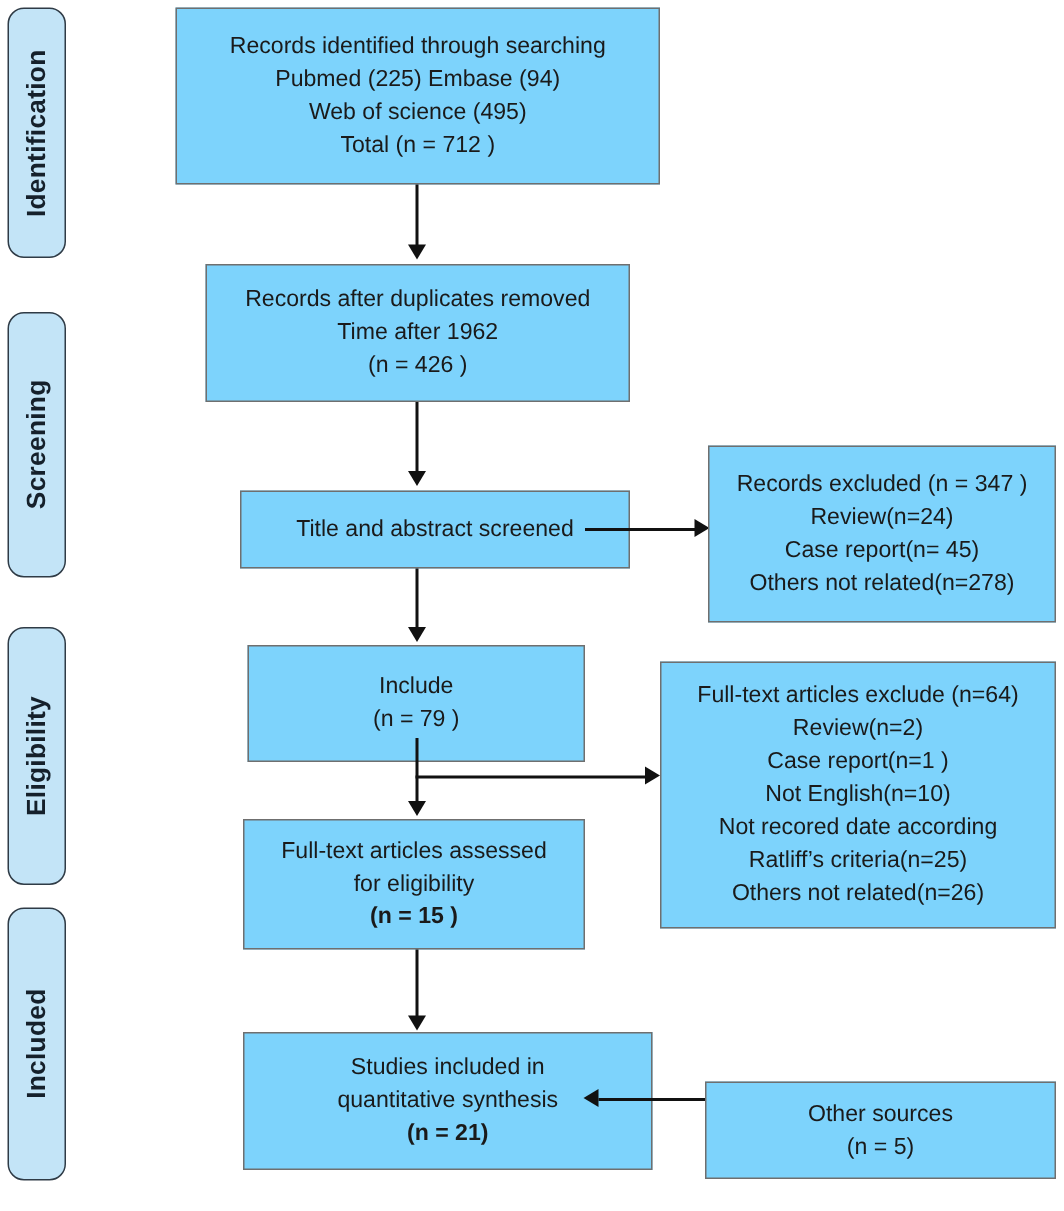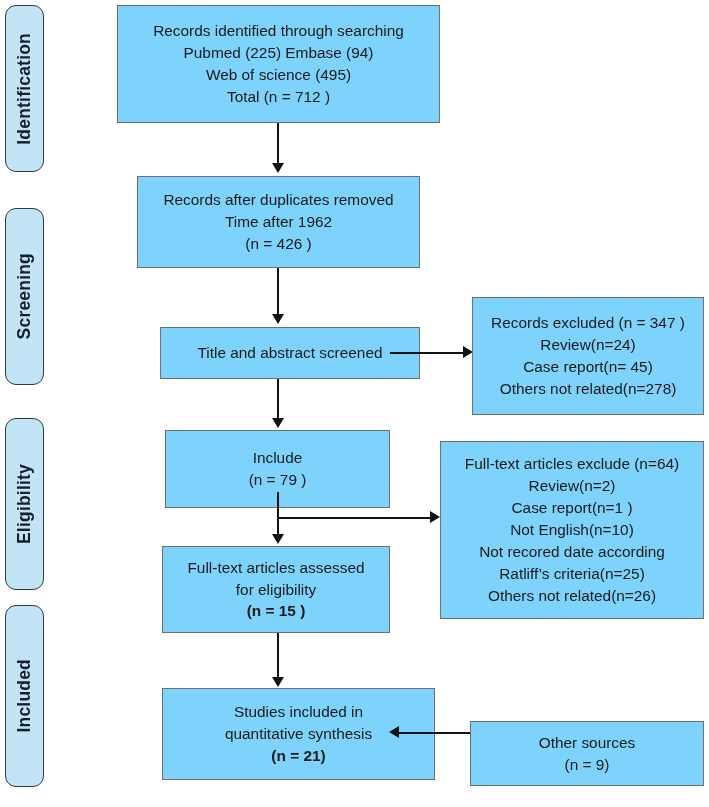--- a/index.html
+++ b/index.html
@@ -183,16 +183,16 @@
     <div class="line">Studies included in</div>
     <div class="line">quantitative synthesis</div>
     <div class="line bold">(n = 21)</div>
   </div>
 
   <div class="hline" style="left:399px; top:732px; width:71px;"></div>
   <div class="arrow-left" style="left:389px; top:725.5px;"></div>
 
   <div class="node" style="left:470px; top:700px; width:234px; height:65px;margin-top:21px;">
     <div class="line">Other sources</div>
-    <div class="line">(n = 9)</div>
+    <div class="line">(n = 5)</div>
   </div>
 
 </div>
 
 </body></html>

